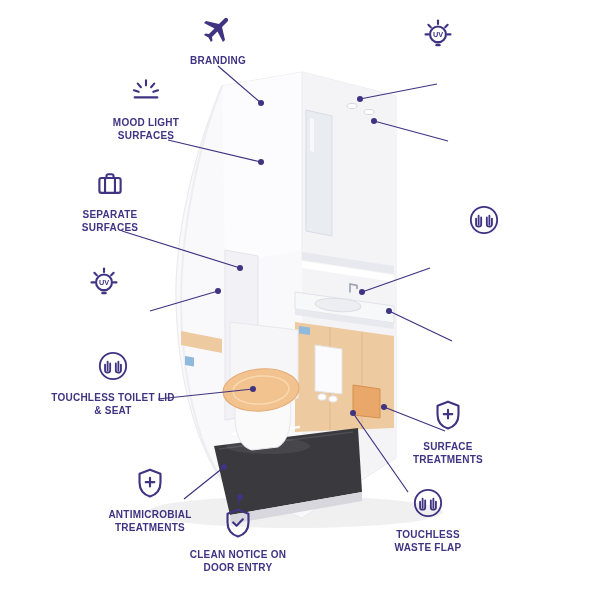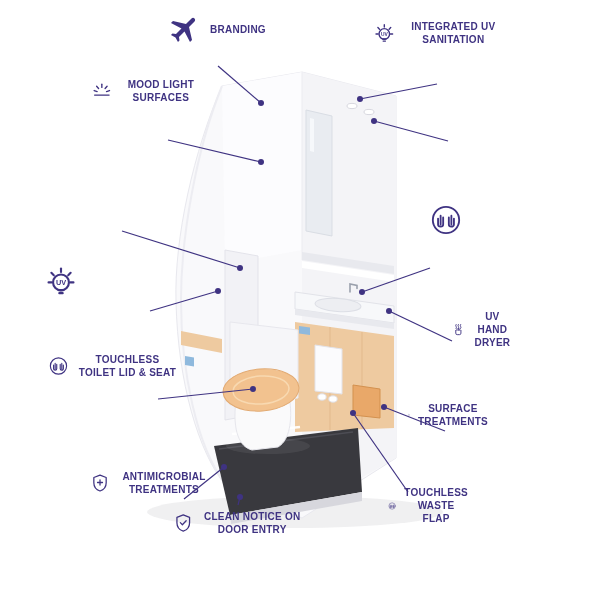--- a/index.html
+++ b/index.html
@@ -1,19 +1,19 @@
 <!DOCTYPE html>
 <html><head>
 <meta charset="utf-8">
 <style>
   :root { --accent: #3f3382; }
   html,body { margin:0; padding:0; background:#ffffff; font-family:"Liberation Sans", sans-serif; }
   .stage { position:relative; width:600px; height:600px; background:#ffffff; overflow:hidden; }
   .diagram-svg { position:absolute; left:0; top:0; width:600px; height:600px; }
-  .callout { position:absolute; display:flex; flex-direction:row; align-items:center; gap:8px; }
+  .callout { position:absolute; display:flex; flex-direction:column; align-items:center; gap:8px; }
   .icon-svg { width:34px; height:34px; color:var(--accent); display:block; }
   .callout .label {
     font-size:10px; font-weight:bold; color:var(--accent);
     letter-spacing:.25px; line-height:1.3; text-align:center; text-transform:uppercase;
   }
   .defs-holder { position:absolute; width:0; height:0; overflow:hidden; }
 </style>
 </head>
 <body>
 
@@ -159,50 +159,49 @@
     <svg class="icon-svg">
         <use href="#sym-plane"></use>
       </svg>
     <div class="label">BRANDING</div>
   </div>
 
   <div class="callout" style="left:373px;top:16px;width:130px">
     <svg class="icon-svg">
         <use href="#sym-uv"></use>
       </svg>
-    <div class="label">INTEGRATED UV SANITATION</div>
   </div>
 
   <div class="callout" style="left:91px;top:74px;width:110px">
     <svg class="icon-svg">
         <use href="#sym-mood"></use>
       </svg>
     <div class="label">MOOD LIGHT SURFACES</div>
   </div>
 
 
+  <div class="callout" style="left:70px;top:166px;width:80px">
+    <svg class="icon-svg">
+        <use href="#sym-case"></use>
+      </svg>
+    <div class="label">SEPARATE SURFACES</div>
+  </div>
 
   <div class="callout" style="left:429px;top:203px;width:110px">
     <svg class="icon-svg">
         <use href="#sym-hands"></use>
       </svg>
   </div>
 
   <div class="callout" style="left:44px;top:264px;width:120px">
     <svg class="icon-svg">
         <use href="#sym-uv"></use>
       </svg>
   </div>
 
-  <div class="callout" style="left:451px;top:310px;width:60px">
-    <svg class="icon-svg">
-        <use href="#sym-dryer"></use>
-      </svg>
-    <div class="label">UV HAND DRYER</div>
-  </div>
 
   <div class="callout" style="left:48px;top:349px;width:130px">
     <svg class="icon-svg">
         <use href="#sym-hands"></use>
       </svg>
     <div class="label">TOUCHLESS TOILET LID &amp; SEAT</div>
   </div>
 
   <div class="callout" style="left:408px;top:398px;width:80px">
     <svg class="icon-svg">

